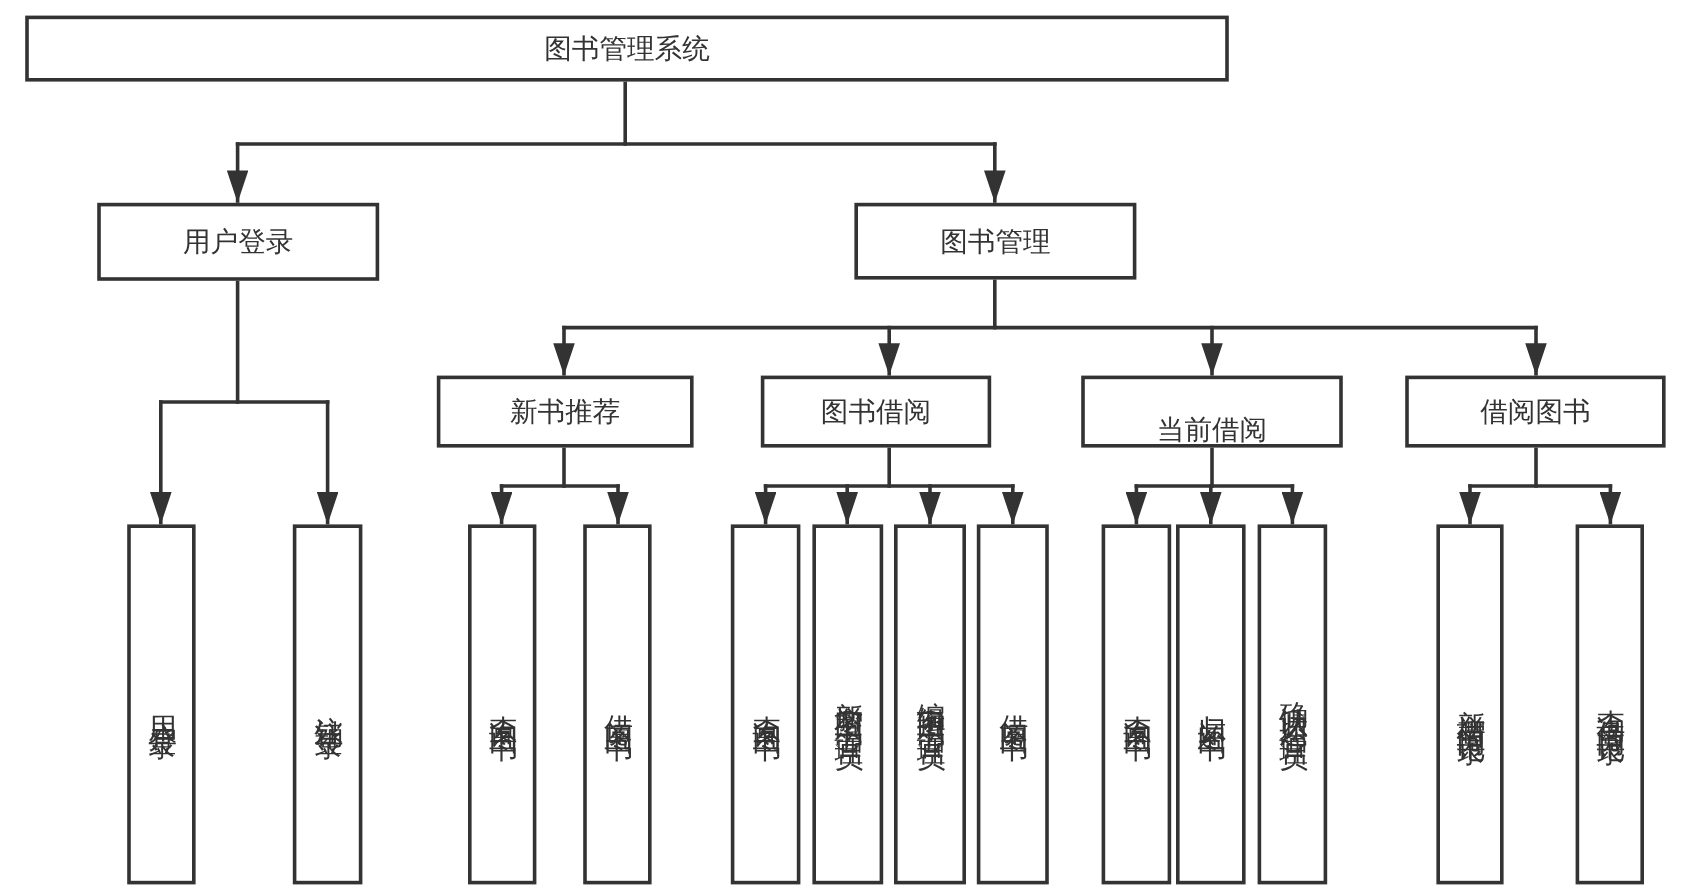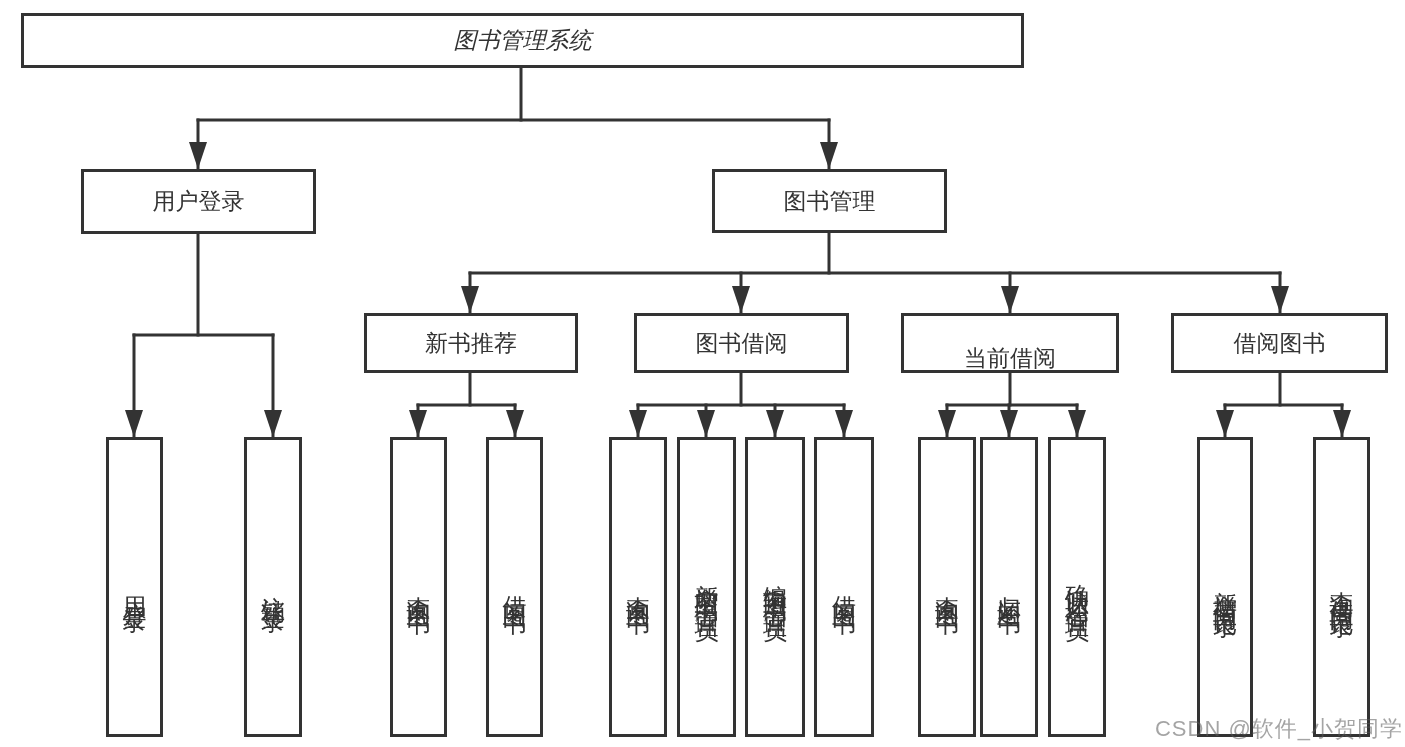--- a/index.html
+++ b/index.html
@@ -95,35 +95,35 @@
       <path d="M1009 405 V437" marker-end="url(#arrow)"></path>
       <path d="M1077 405 V437" marker-end="url(#arrow)"></path>
 
       <path d="M1280 373 V405"></path>
       <path d="M1225 405 H1342"></path>
       <path d="M1225 405 V437" marker-end="url(#arrow)"></path>
       <path d="M1342 405 V437" marker-end="url(#arrow)"></path>
     </g>
   </svg>
 
-  <div class="box" style="left:21px;top:13px;width:1003px;height:55px;font-style:italic;">
+  <div class="box" style="left:21px;top:13px;width:1003px;height:55px;">
     <span class="hlabel">图书管理系统</span>
   </div>
 
   <div class="box" style="left:81px;top:169px;width:235px;height:65px;">
     <span class="hlabel">用户登录</span>
   </div>
   <div class="box" style="left:712px;top:169px;width:235px;height:64px;">
     <span class="hlabel">图书管理</span>
   </div>
 
   <div class="box" style="left:364px;top:313px;width:214px;height:60px;">
     <span class="hlabel">新书推荐</span>
   </div>
-  <div class="box" style="left:634px;top:313px;width:215px;height:60px;">
+  <div class="box" style="left:634px;top:313px;width:192px;height:60px;">
     <span class="hlabel">图书借阅</span>
   </div>
   <div class="box" style="left:901px;top:313px;width:218px;height:60px;align-items:flex-end;">
     <span class="hlabel">当前借阅</span>
   </div>
   <div class="box" style="left:1171px;top:313px;width:217px;height:60px;">
     <span class="hlabel">借阅图书</span>
   </div>
 
   <div class="box leaf" style="left:106px;top:437px;width:57px;height:300px;">
@@ -163,15 +163,14 @@
     <span class="vlabel">确认归还（管理员）</span>
   </div>
 
   <div class="box leaf" style="left:1197px;top:437px;width:56px;height:300px;">
     <span class="vlabel">新增借阅记录</span>
   </div>
   <div class="box leaf" style="left:1313px;top:437px;width:57px;height:300px;">
     <span class="vlabel">查询借阅记录</span>
   </div>
 
-  <div class="watermark">CSDN @软件_小贺同学</div>
 
 </div>
 
 </body></html>

